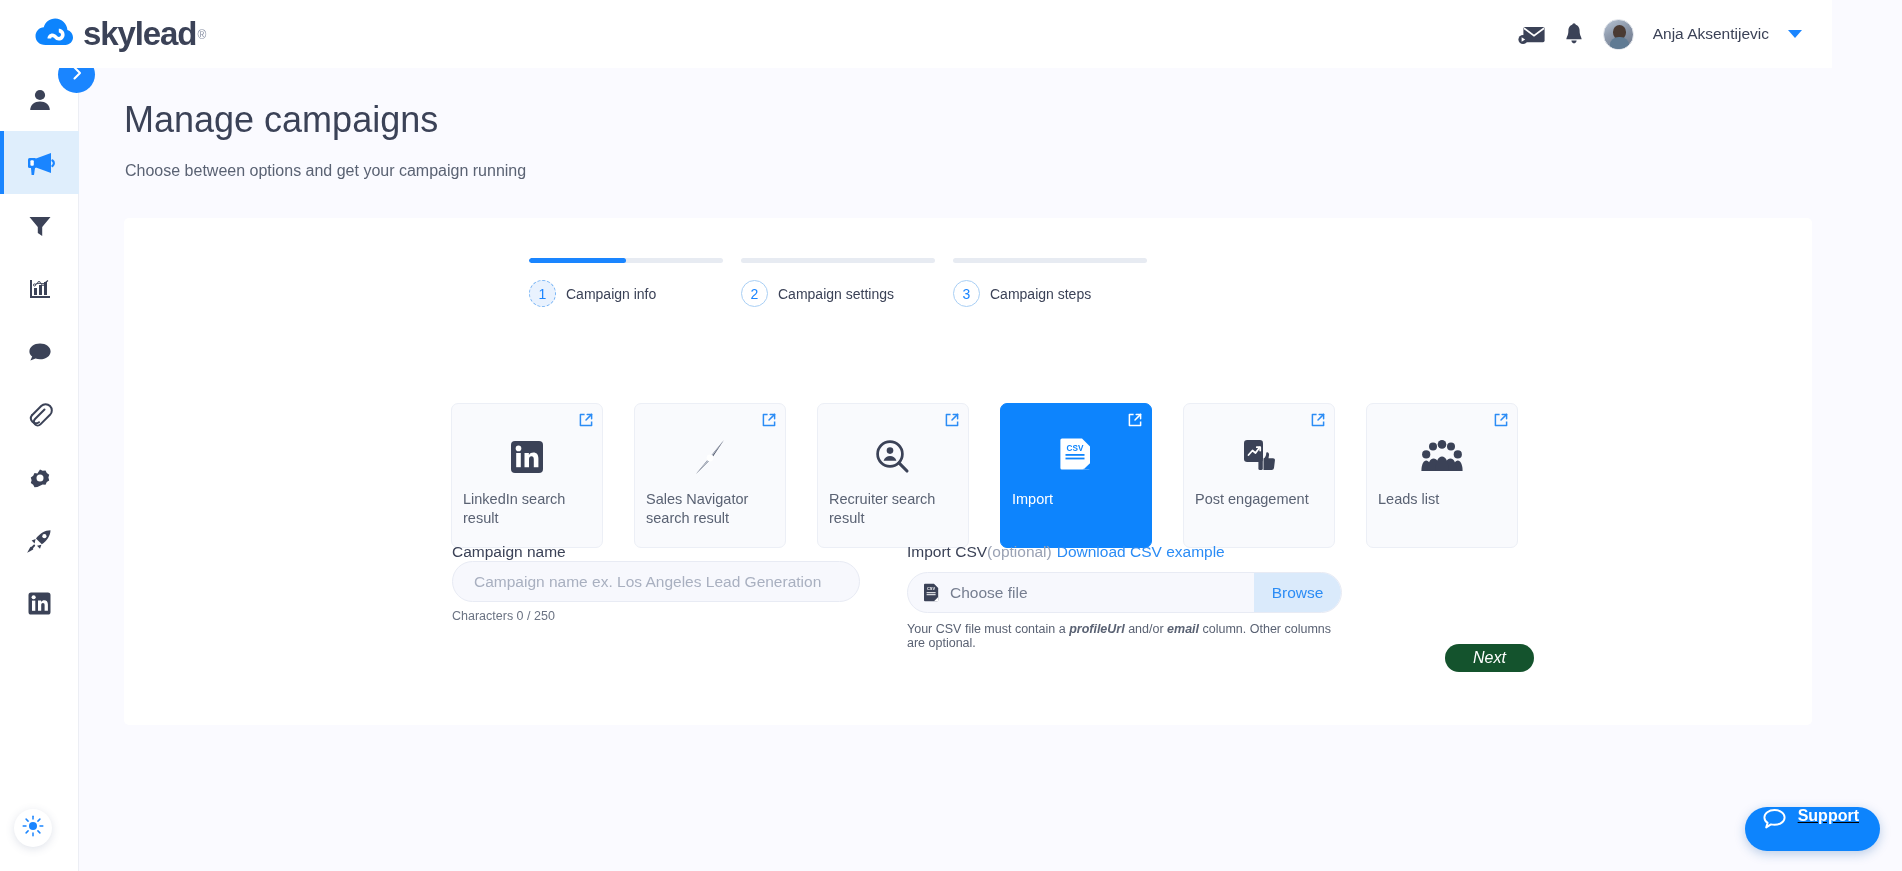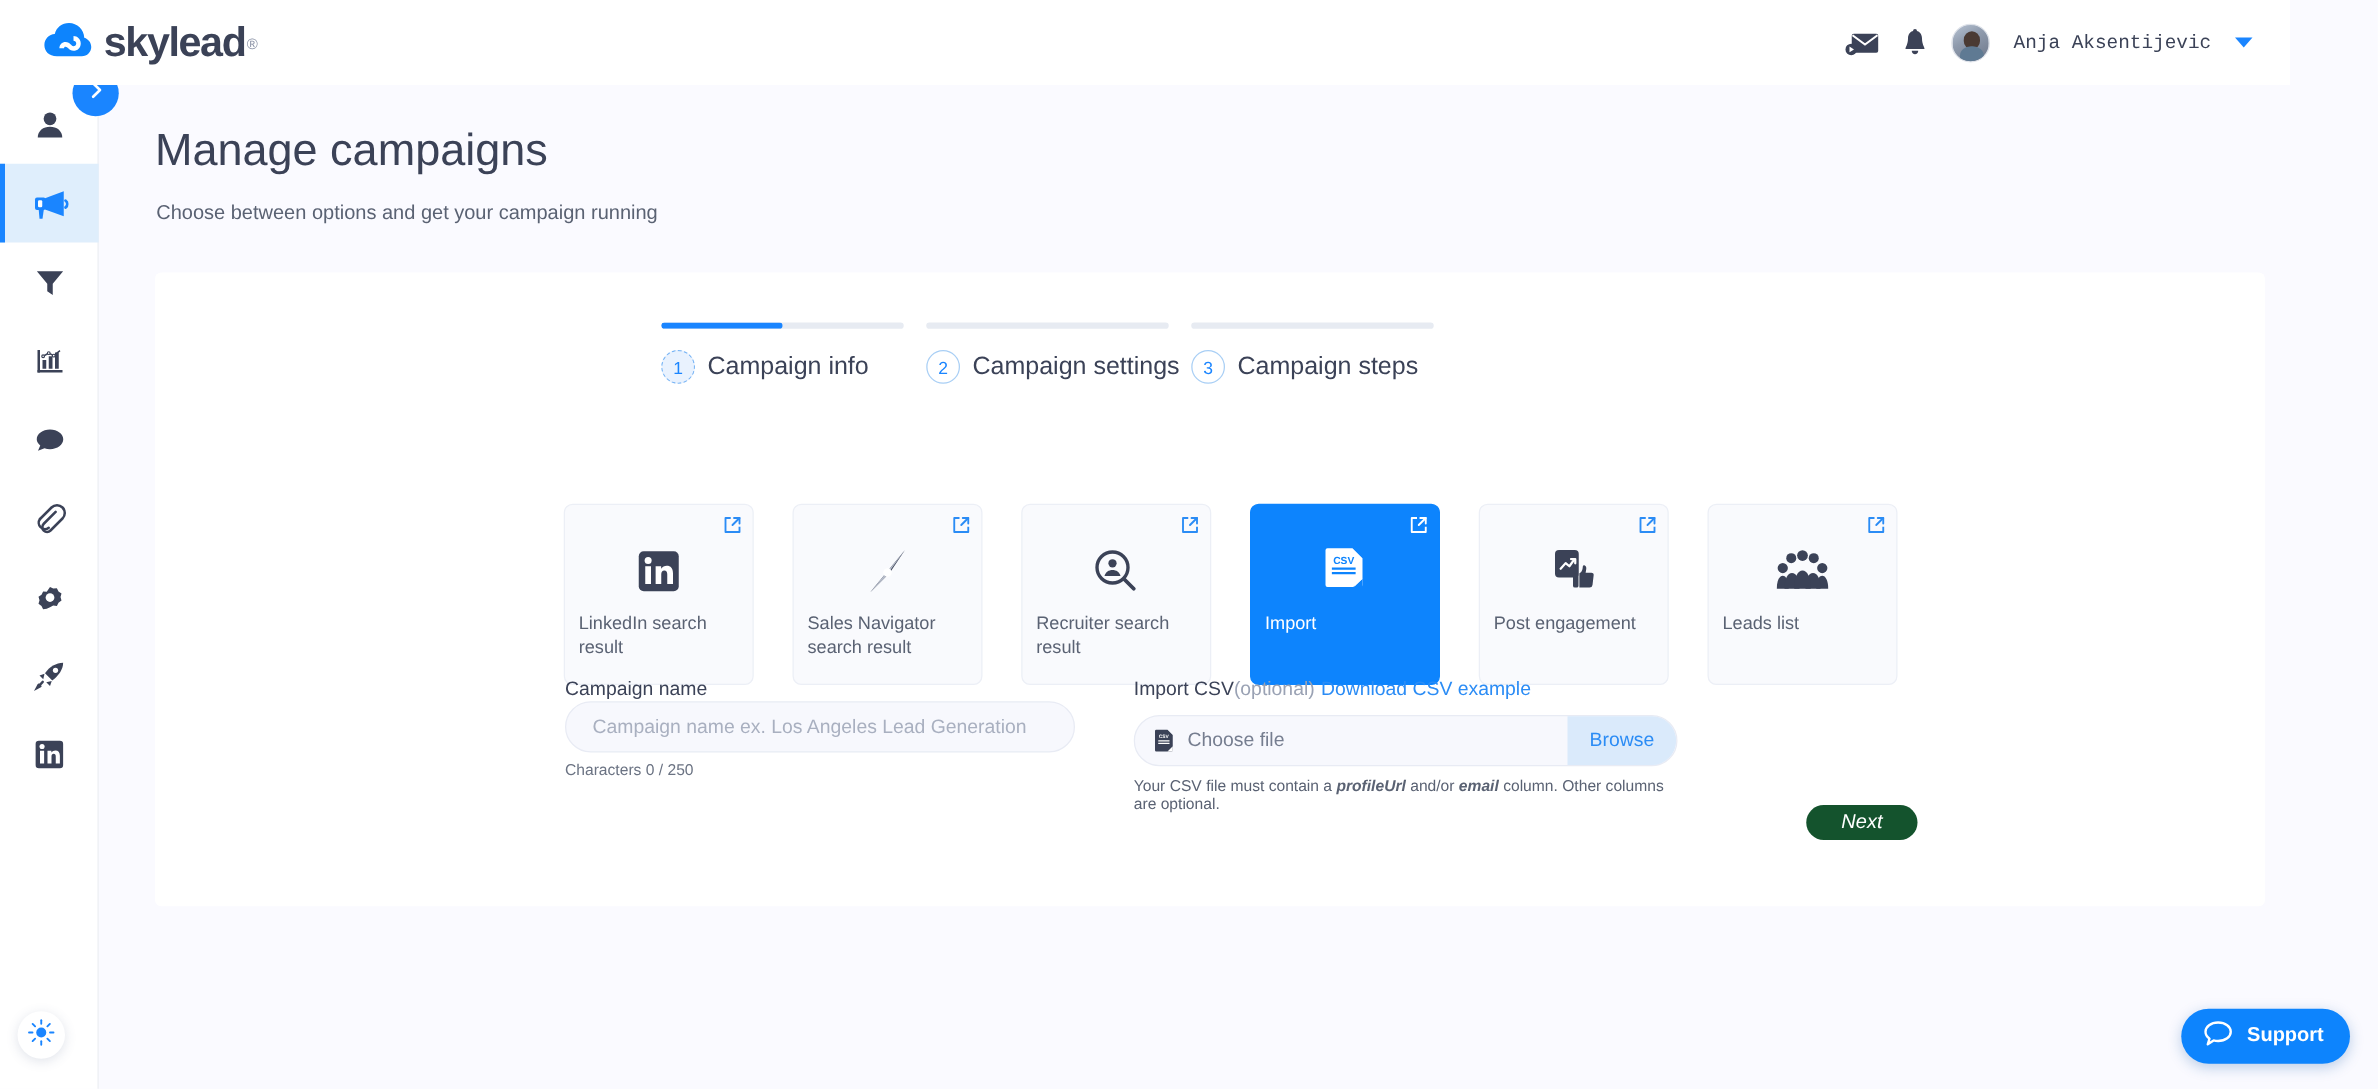--- a/index.html
+++ b/index.html
@@ -40,21 +40,21 @@
   .avatar::before {
     content:""; position:absolute; left:9px; top:5px;
     width:13px; height:14px; border-radius:50% 50% 45% 45%;
     background:#4a3a33;
   }
   .avatar::after {
     content:""; position:absolute; left:6px; top:17px;
     width:19px; height:16px; border-radius:46% 46% 0 0;
     background:#5f7a93;
   }
-  .username { font-size: 15.5px; color: #3b4257; font-family: Liberation Mono, monospace; }
+  .username { font-size: 15.5px; color: #3b4257; }
   .caret-down {
     width: 0; height: 0;
     border-left: 7px solid transparent; border-right: 7px solid transparent;
     border-top: 8px solid #1a85ff; cursor: pointer;
   }
 
   
   .sidebar {
     position: absolute; top: 68px; left: 0;
     width: 79px; height: 803px;
@@ -122,21 +122,21 @@
   }
   .step-bar > i { display: block; height: 5px; background: #1a85ff; border-radius: 3px; }
   .step-row { display: flex; align-items: center; gap: 10px; cursor: pointer; }
   .step-circle {
     width: 27px; height: 27px; border-radius: 50%;
     display: flex; align-items: center; justify-content: center;
     font-size: 14px; color: #1a85ff; flex: none;
   }
   .step-circle.current { background: #e9f2fe; border: 1.5px dashed #7bb6f5; }
   .step-circle.idle { background: #ffffff; border: 1.5px solid #a9cff5; }
-  .step-label { font-size: 20px; color: #3b4257; white-space: nowrap; }
+  .step-label { font-size: 14px; color: #3b4257; white-space: nowrap; }
 
   
   .question {
     position: absolute; left: 328px; top: 140px;
     font-size: 17px; color: #3b4257; font-weight: bold;
   }
   .cards {
     position: absolute; left: 327px; top: 185px;
     display: flex; gap: 31px;
   }
@@ -198,23 +198,23 @@
     border: none; cursor: pointer;
     font-family: "Liberation Sans", sans-serif;
     font-style: italic;
   }
 
   
   .support {
     position: absolute; right: 22px; bottom: 20px;
     height: 44px; padding: 0 21px 0 17px;
     border-radius: 22px; background: #0d84fd;
-    display: flex; align-items: center; gap: 11px;
+    display: flex; gap: 11px;
     box-shadow: 0 3px 11px rgba(20,90,170,.28);
-    cursor: pointer; z-index: 40;
+    cursor: pointer; z-index: 40; text-decoration: underline;
   }
   .support-label { color: #ffffff; font-size: 16px; font-weight: bold; }
 </style>
 </head>
 <body>
 
 <div class="topbar">
   <div class="logo-wrap">
     <span class="logo-mark">
       <svg width="40" height="40" viewBox="0 0 40 40">

